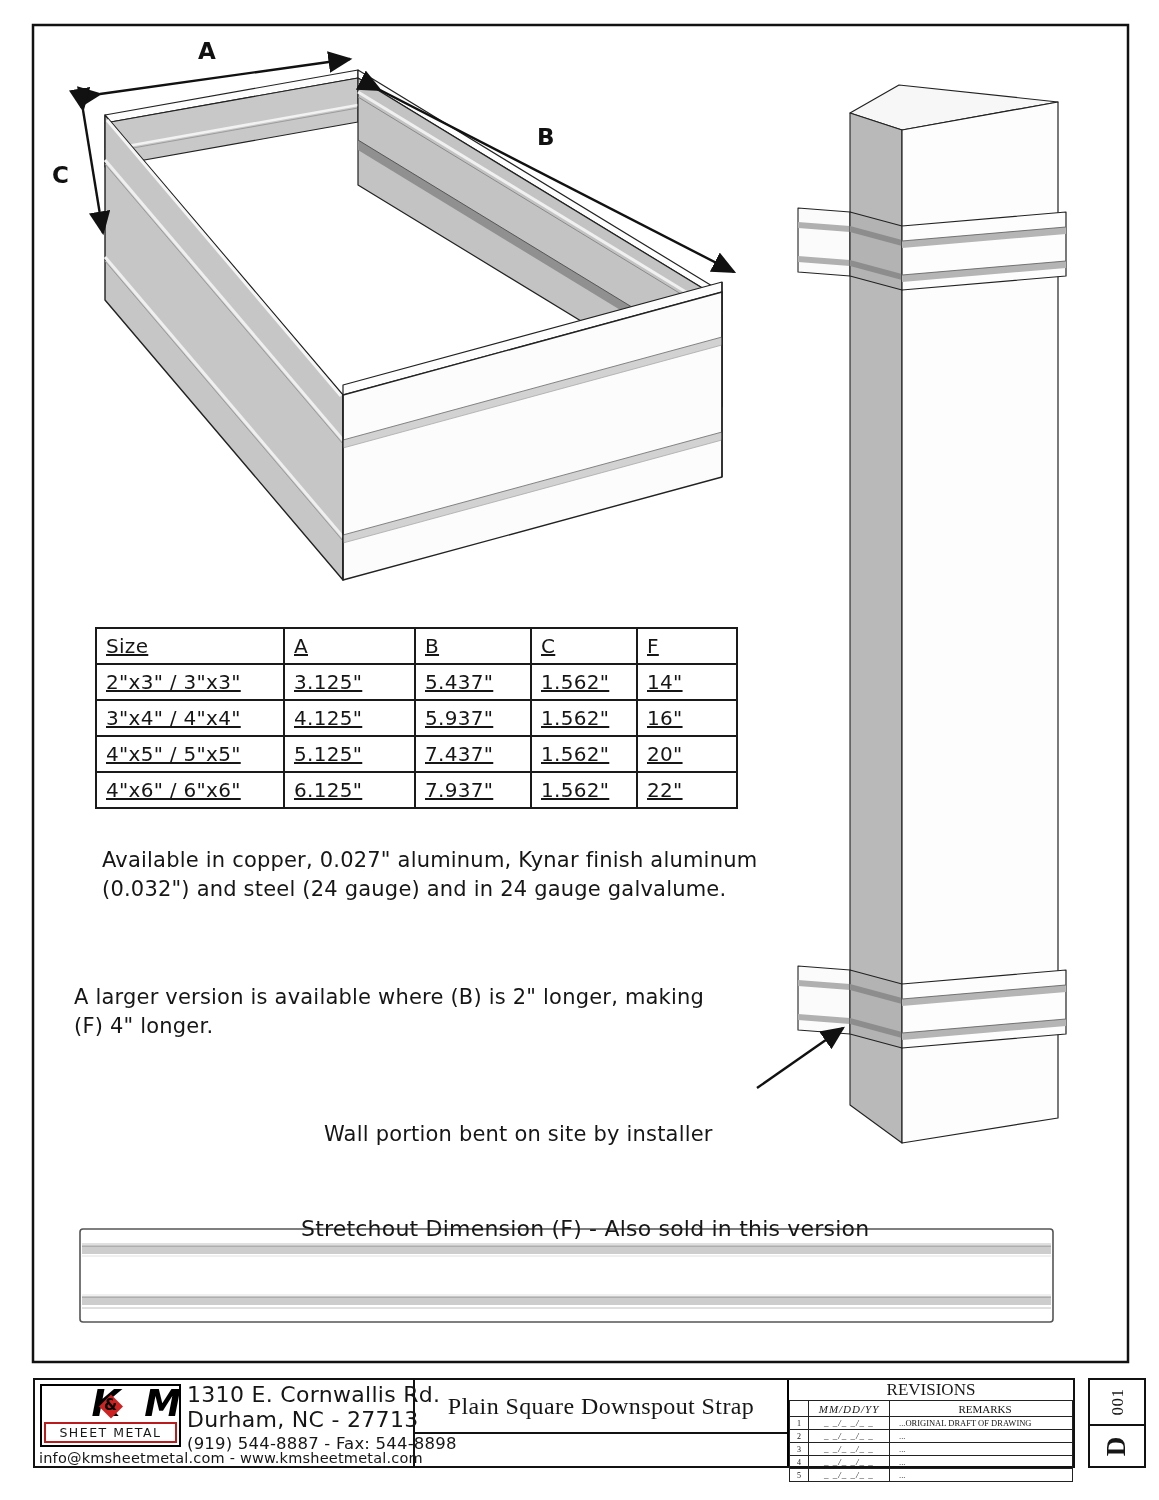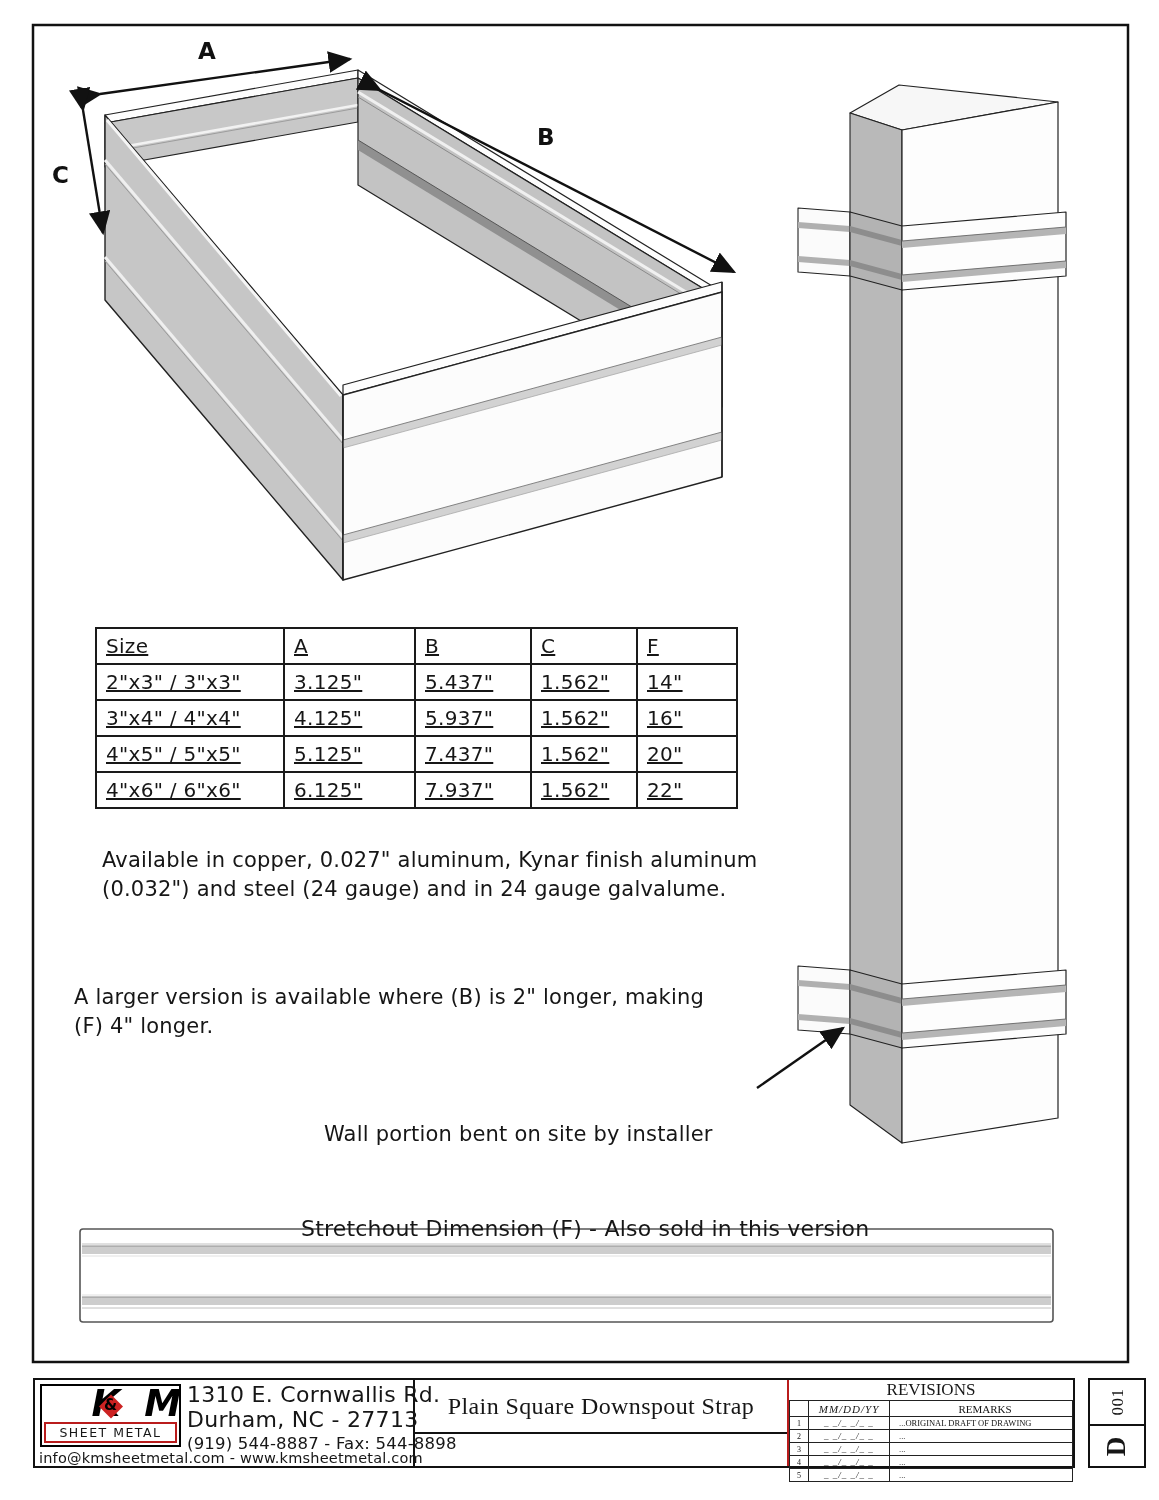--- a/index.html
+++ b/index.html
@@ -31,21 +31,21 @@
     text-align:center;font-size:12.5px;font-weight:400;letter-spacing:1.5px;padding:1px 0;}
   .addr{position:absolute;left:152px;top:2px;white-space:nowrap;}
   .addr .a1{font-size:22px;letter-spacing:.3px;}
   .addr .a2{font-size:22px;letter-spacing:.3px;}
   .addr .a3{font-size:16.5px;letter-spacing:.2px;margin-top:2px;}
   .email{position:absolute;left:4px;bottom:0px;font-size:14.5px;letter-spacing:.2px;white-space:nowrap;}
   .title-cell{flex:1;border-left:2px solid #111;display:flex;flex-direction:column;}
   .title-top{height:52px;display:flex;align-items:center;justify-content:center;
     border-bottom:2px solid #111;font-size:24px;letter-spacing:.4px;white-space:nowrap;font-family:Liberation Serif, serif;}
   .title-bottom{flex:1;}
-  .rev-cell{width:284px;flex:none;border-left:2px solid #b91c1c;display:flex;flex-direction:column;
+  .rev-cell{width:284px;flex:none;border-left:2px solid #000000;display:flex;flex-direction:column;
     font-family:"Liberation Serif",serif;}
   .rev-title{text-align:center;font-size:17px;height:20px;line-height:20px;}
   table.rev{border-collapse:collapse;width:100%;font-family:"Liberation Serif",serif;}
   table.rev td,table.rev th{border:1px solid #222;font-weight:normal;overflow:hidden;
     white-space:nowrap;height:10px;}
   table.rev tr.hdr td{font-size:11px;text-align:center;height:13px;}
   table.rev td.num{width:16px;font-size:8px;text-align:center;}
   table.rev td.date{width:78px;font-size:9px;text-align:center;letter-spacing:1px;font-style:italic;}
   table.rev td.rem{font-size:8.5px;padding-left:9px;}
   .sheetbox{left:1088px;top:1378px;width:58px;height:90px;border:2px solid #111;

